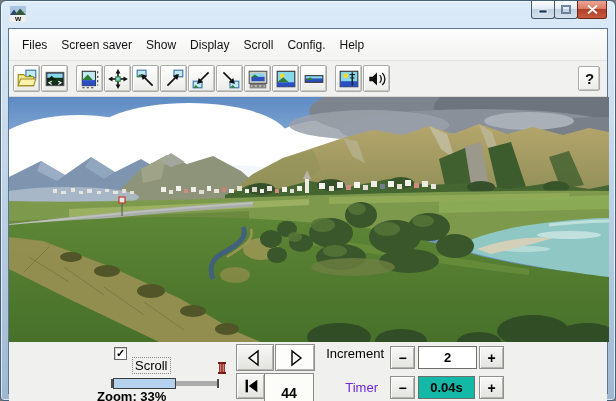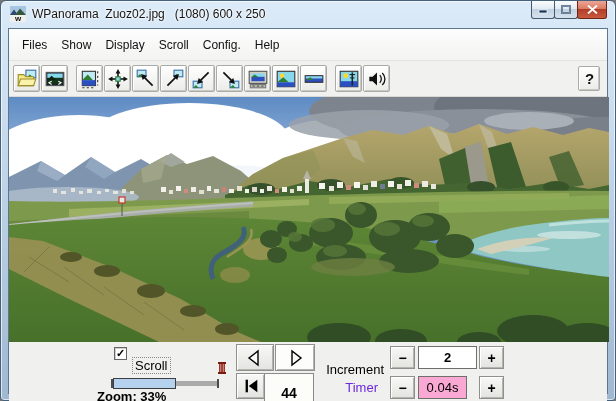--- a/index.html
+++ b/index.html
@@ -44,44 +44,43 @@
   .slider .tick-r{position:absolute;right:0;top:1px;width:2px;height:9px;background:#4c4c4c;}
   .slider .fill{position:absolute;left:2px;top:0;height:11px;background:#b4d2ee;border:1px solid #3e3e3e;}
   .zoomtext{position:absolute;left:88px;top:47px;width:112px;text-align:left;}
   .btn3d{background:linear-gradient(#f8f8f6,#e3e3df);border:1px solid #8f8f8b;
     box-shadow:inset 1px 1px 0 #fff,inset -1px -1px 0 #b4b4b0;display:flex;align-items:center;justify-content:center;padding:0;}
   .nav-prev{position:absolute;left:227px;top:2px;width:38px;height:27px;}
   .nav-next{position:absolute;left:266px;top:2px;width:40px;height:27px;background:#fdfdfb;}
   .nav-first{position:absolute;left:227px;top:31px;width:29px;height:26px;}
   .counter{position:absolute;left:255px;top:31px;width:50px;height:40px;background:#fcfcf9;border:1px solid #8a8a86;
     font-size:14px;font-weight:bold;display:flex;align-items:center;justify-content:center;}
-  .inc-label{position:absolute;left:290px;top:20px;width:85px;text-align:right;font-size:13px;color:#000;}
+  .inc-label{position:absolute;left:290px;top:4px;width:85px;text-align:right;font-size:13px;color:#000;}
   .tim-label{position:absolute;left:284px;top:38px;width:85px;text-align:right;font-size:13px;color:#6d28d9;}
   .minus1{position:absolute;left:381px;top:4px;width:25px;height:23px;font-size:14px;font-weight:bold;}
   .plus1{position:absolute;left:470px;top:4px;width:25px;height:23px;font-size:14px;font-weight:bold;}
   .minus2{position:absolute;left:381px;top:34px;width:25px;height:23px;font-size:14px;font-weight:bold;}
   .plus2{position:absolute;left:470px;top:34px;width:25px;height:23px;font-size:14px;font-weight:bold;}
   .field1{position:absolute;left:409px;top:4px;width:59px;height:23px;background:#fff;border:1px solid #6e6e6a;
     font-size:13px;font-weight:bold;display:flex;align-items:center;justify-content:center;}
-  .field2{position:absolute;left:409px;top:34px;width:49px;height:23px;background:#f9a8d4;border:1px solid #6e6e6a;
-    font-size:13px;font-weight:normal;display:flex;align-items:center;justify-content:center;}
+  .field2{position:absolute;left:409px;top:34px;width:57px;height:23px;background:#14b8a6;border:1px solid #6e6e6a;
+    font-size:13px;font-weight:bold;display:flex;align-items:center;justify-content:center;}
 </style>
 </head>
 <body>
 
 <div class="window">
   <div class="titlebar">
     <svg class="app-icon" viewBox="0 0 16 16">
       <rect width="16" height="9" fill="#a8c6e2"></rect>
       <path d="M0,9 L4,3.5 L8,9 Z" fill="#2e4a6e"></path>
       <path d="M5,9 L10,2.5 L16,9 Z" fill="#37573a"></path>
       <rect y="9" width="16" height="7" fill="#efefec"></rect>
       <text x="8" y="15.2" font-size="8" font-weight="bold" fill="#111" text-anchor="middle">w</text>
     </svg>
-    <div class="title-text">WPanorama  Zuoz02.jpg   (1080) 600 x 250</div>
     <div class="winbtns">
       <button class="wbtn min">
         <svg width="10" height="9" viewBox="0 0 10 9">
             <rect x="1" y="5" width="8" height="3" fill="#17365c" stroke="#fff" stroke-width="0.7"></rect>
           </svg>
       </button>
       <button class="wbtn max">
         <svg width="10" height="9" viewBox="0 0 10 9">
             <rect x="1" y="1" width="8" height="7" fill="none" stroke="#17365c" stroke-width="1.6"></rect>
             <rect x="1" y="1" width="8" height="7" fill="none" stroke="#fff" stroke-width="0.5"></rect>
@@ -91,20 +90,21 @@
         <svg width="11" height="9" viewBox="0 0 11 9">
             <path d="M1,0.5 L10,8.5 M10,0.5 L1,8.5" stroke="#fff" stroke-width="1.8"></path>
           </svg>
       </button>
     </div>
   </div>
 
   <div class="client">
     <div class="menubar">
       <span class="menu-item">Files</span>
+      <span class="menu-item">Screen saver</span>
       <span class="menu-item">Show</span>
       <span class="menu-item">Display</span>
       <span class="menu-item">Scroll</span>
       <span class="menu-item">Config.</span>
       <span class="menu-item">Help</span>
     </div>
 
     <div class="toolbar">
       <button class="tbtn">
         <svg width="22" height="22" viewBox="0 0 20 20">

